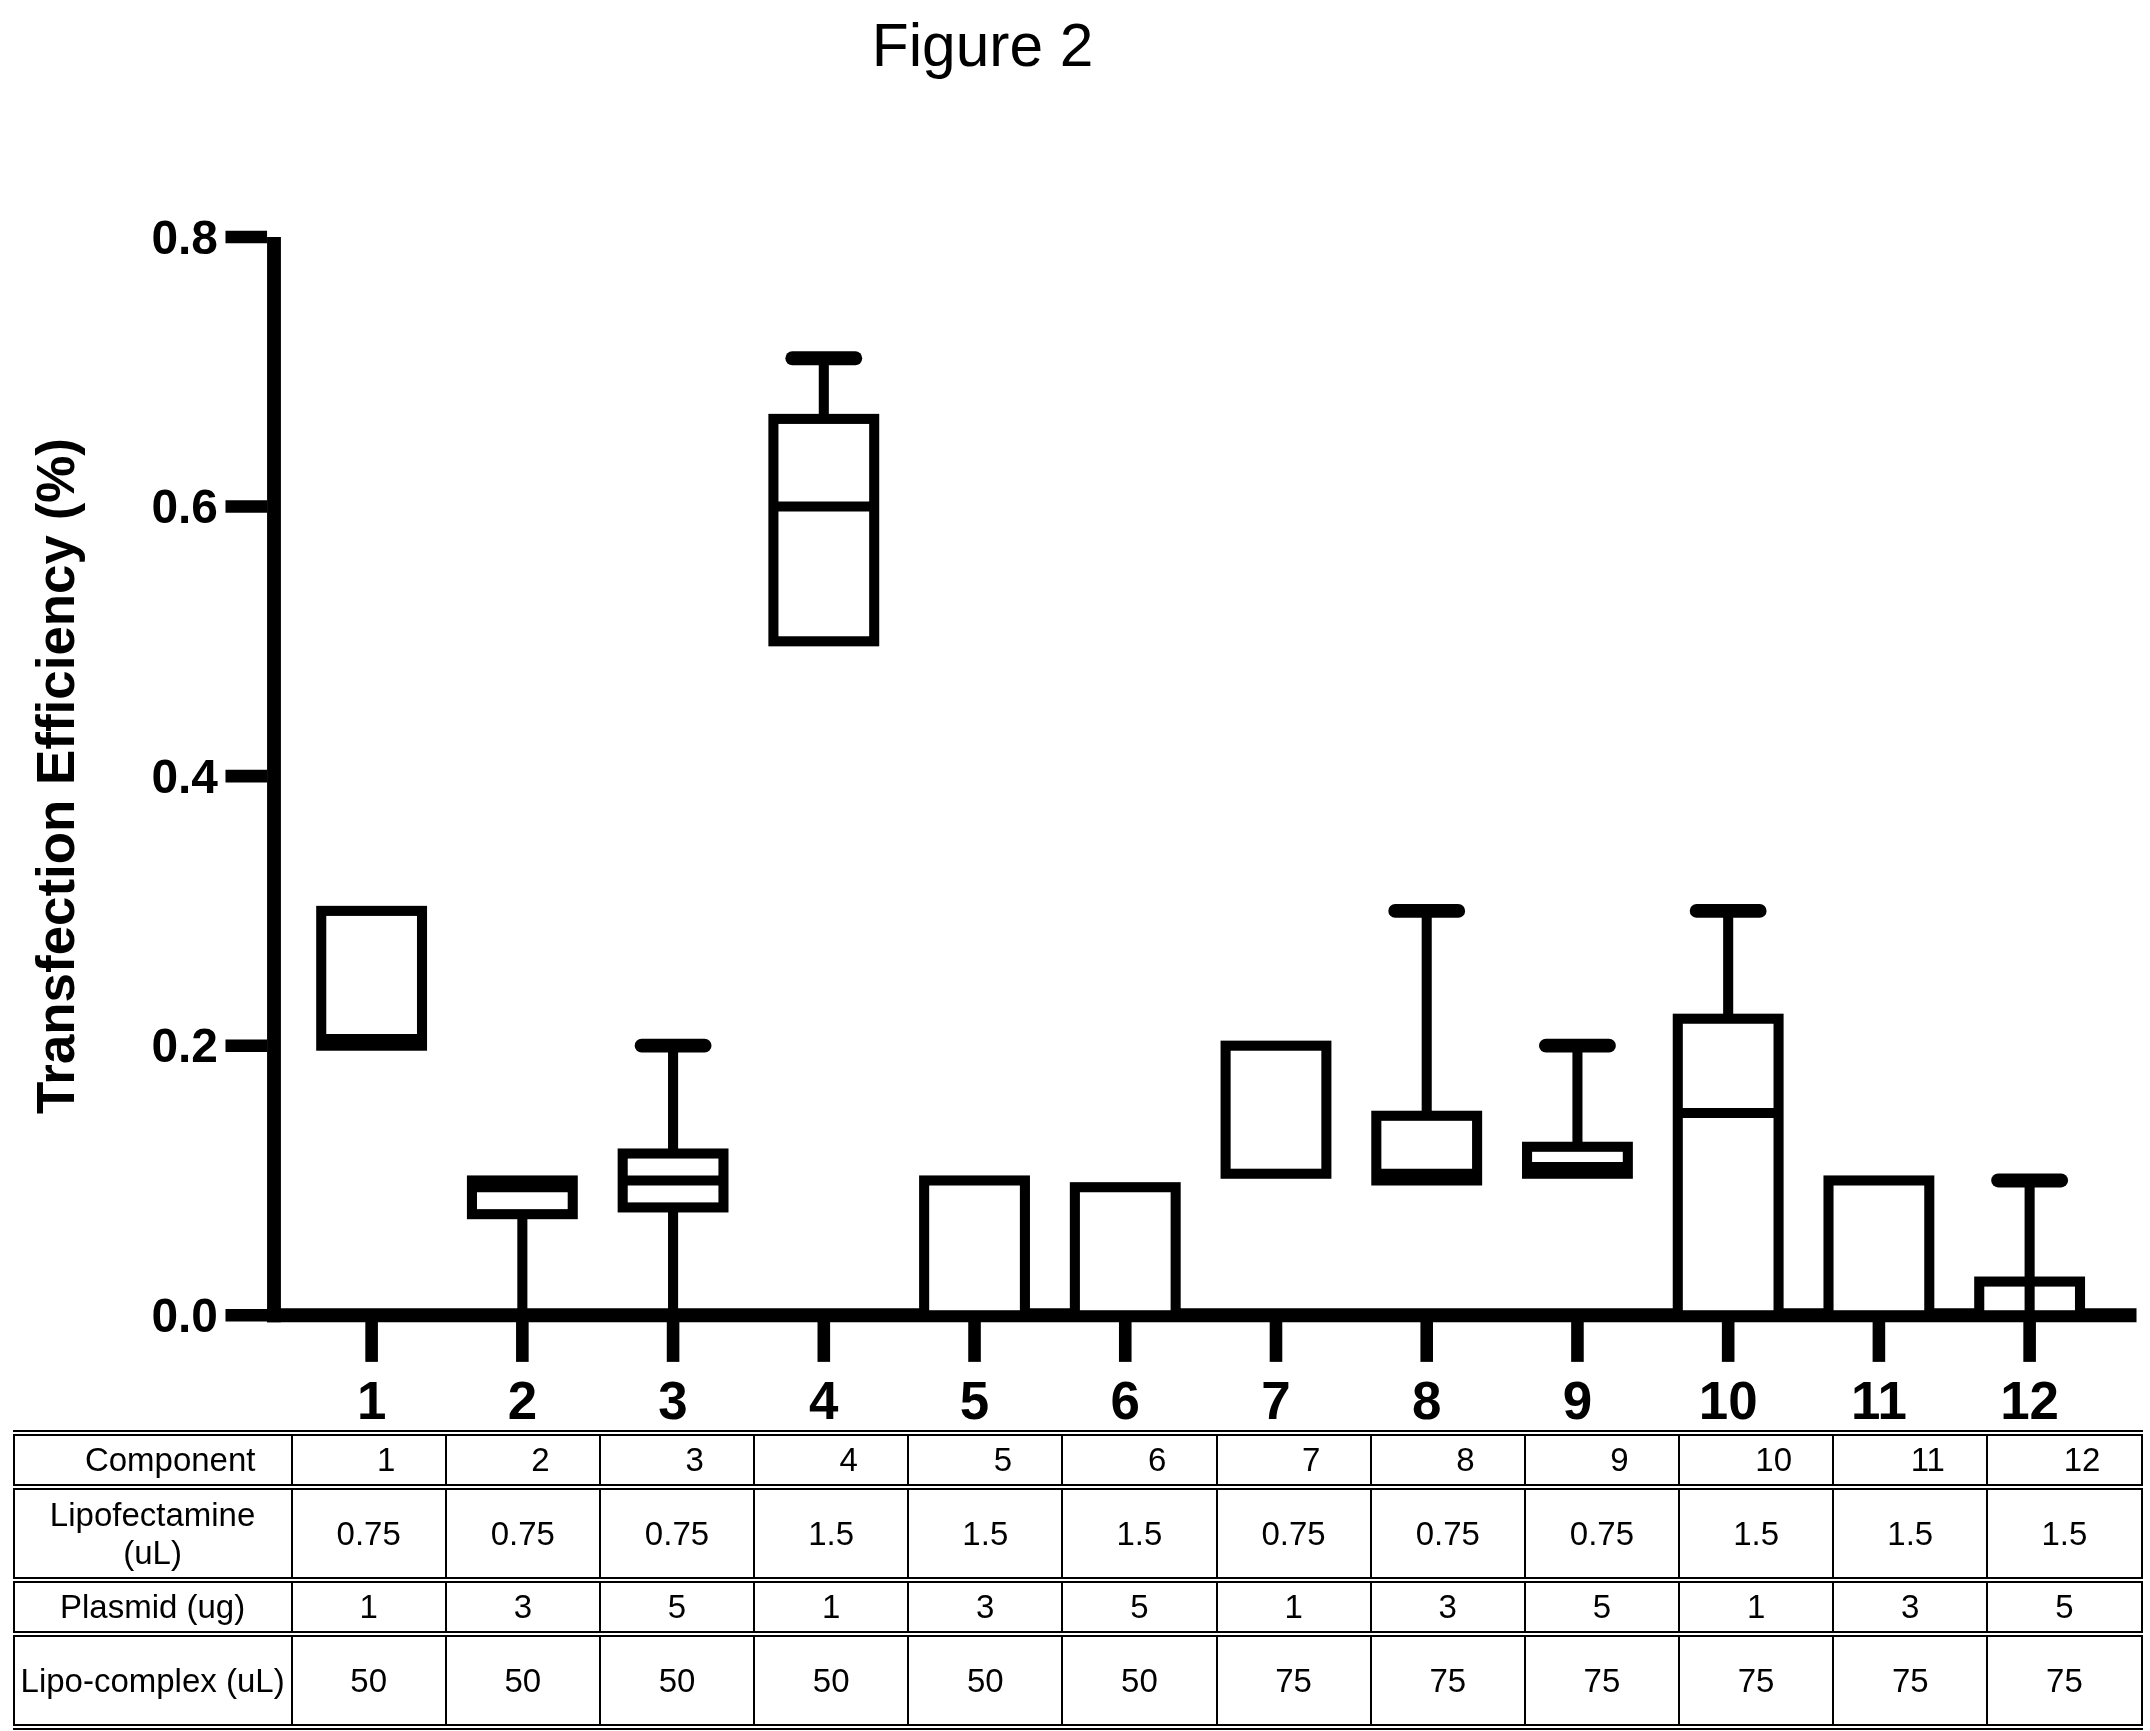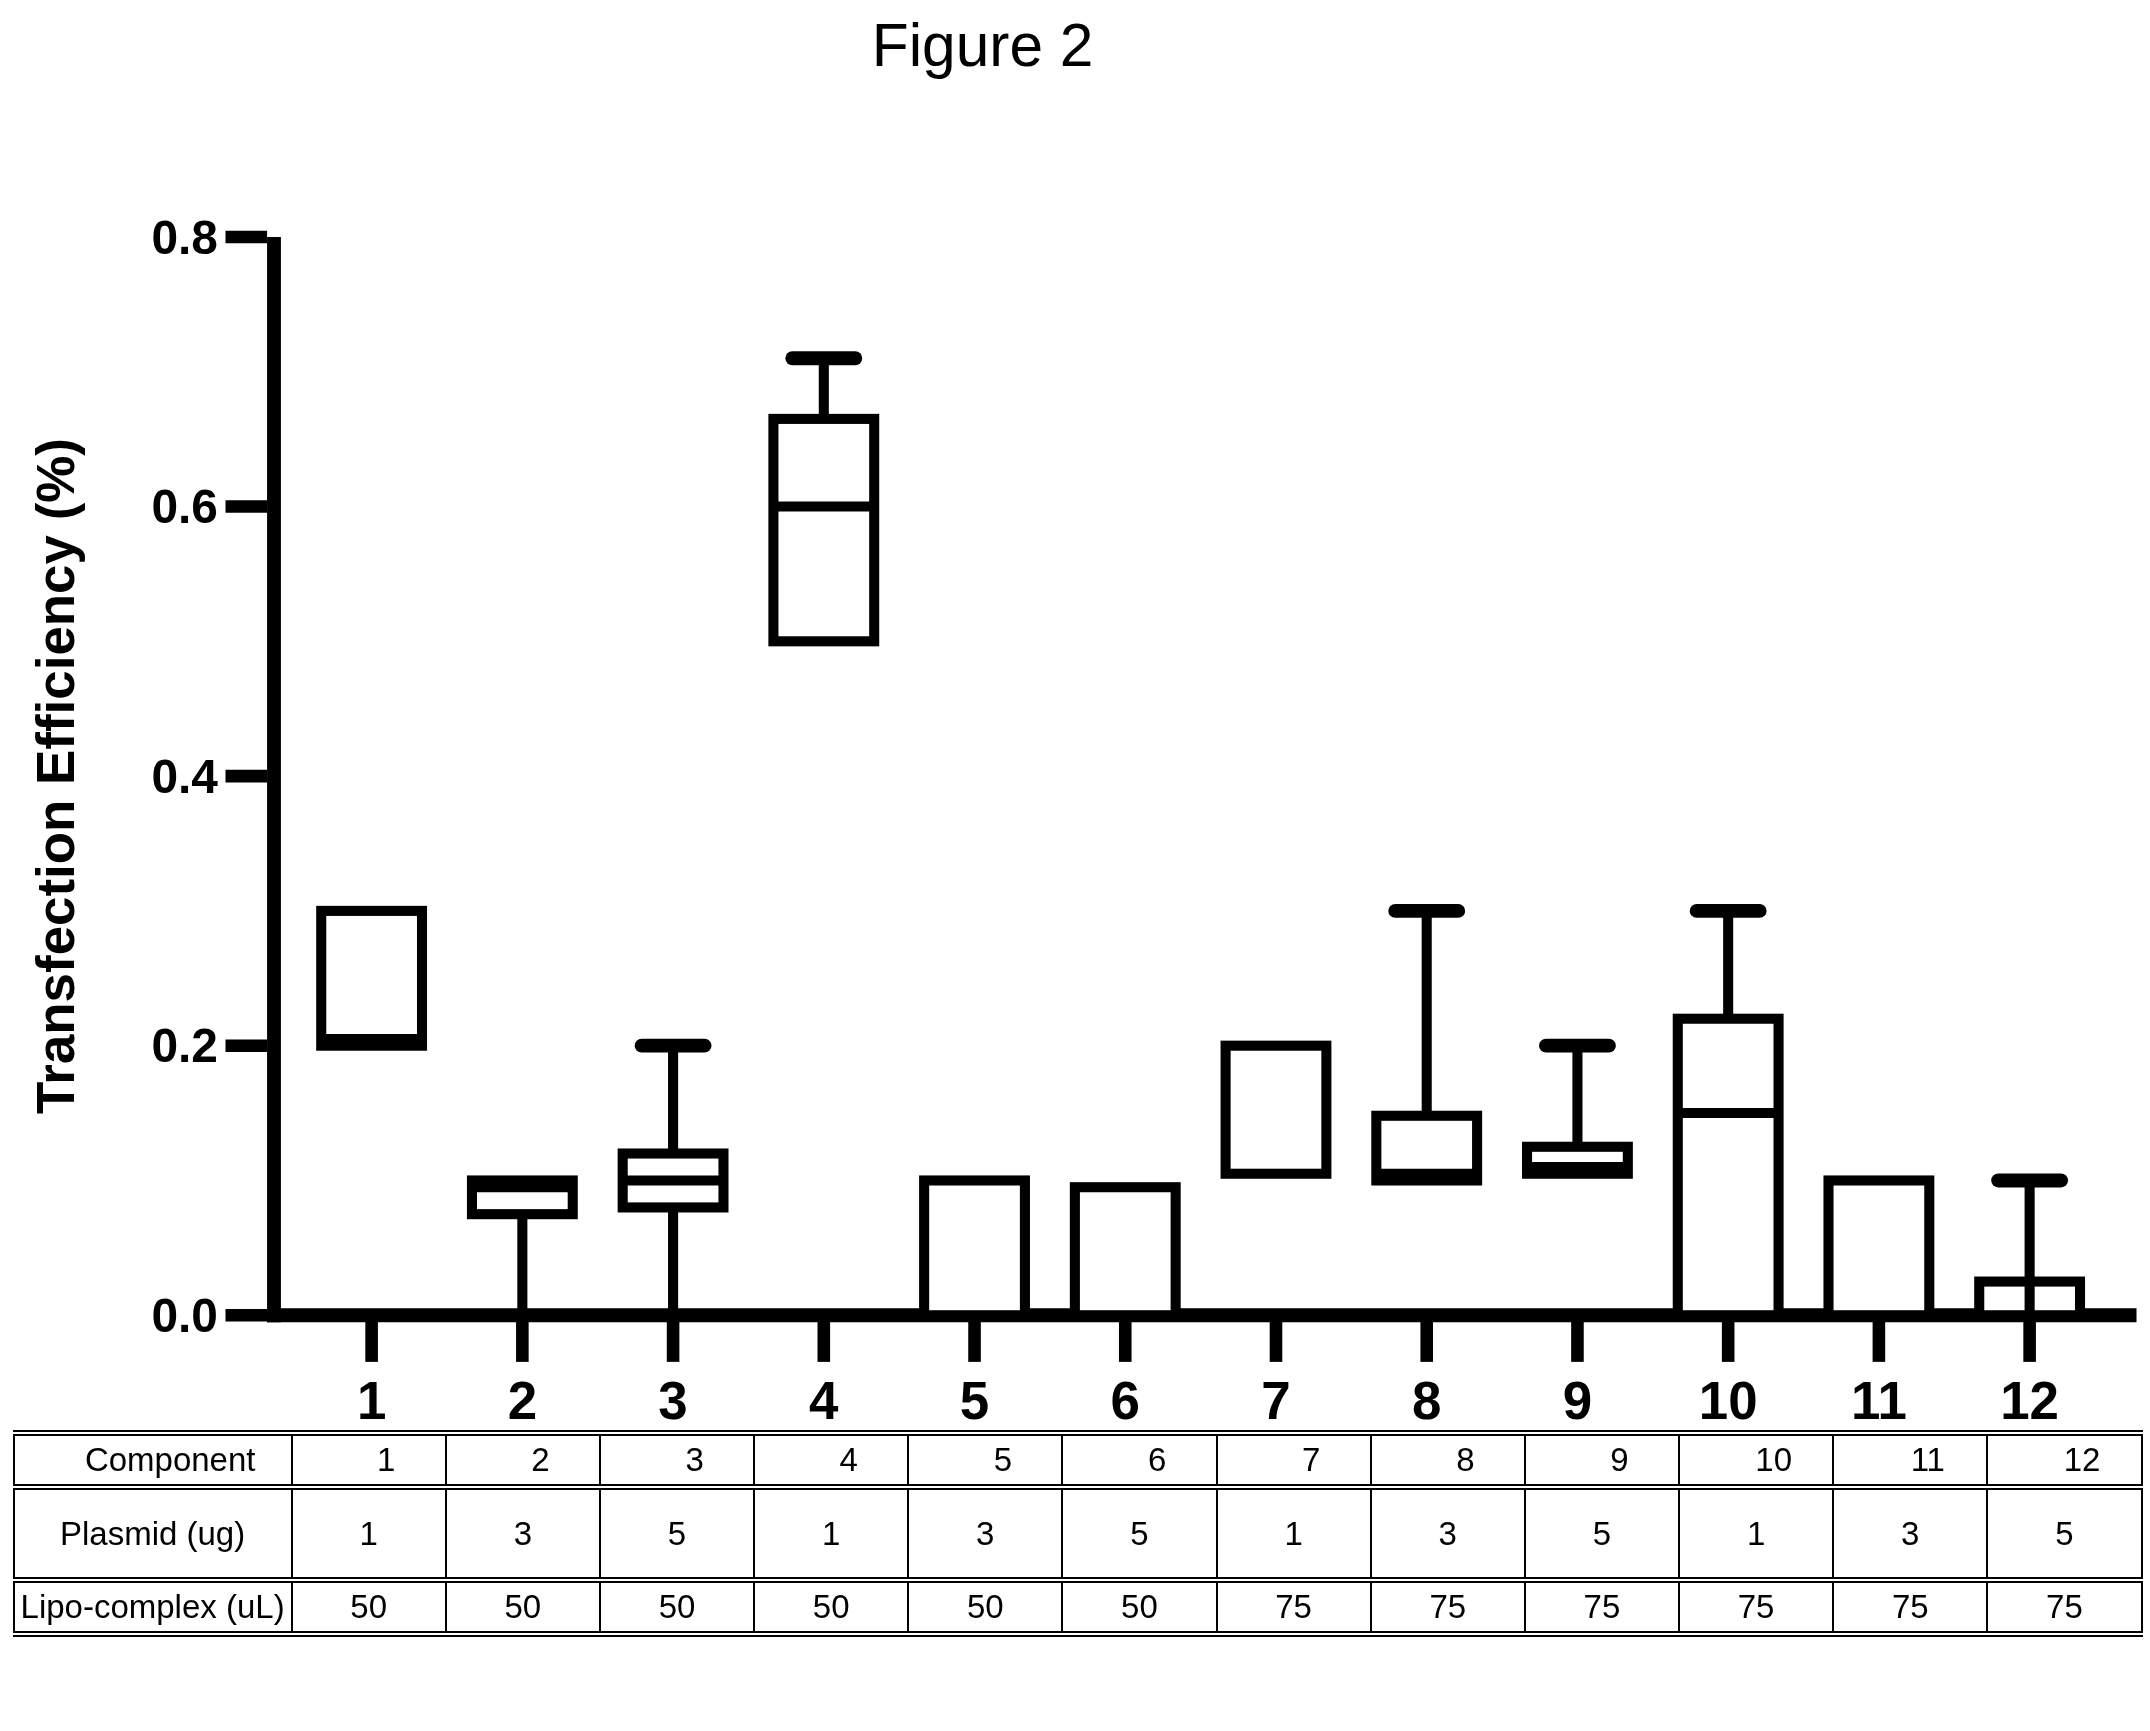--- a/index.html
+++ b/index.html
@@ -163,20 +163,35 @@
           <td>5</td>
           <td>6</td>
           <td>7</td>
           <td>8</td>
           <td>9</td>
           <td>10</td>
           <td>11</td>
           <td>12</td>
         </tr>
         <tr>
+          <td>Lipofectamine (uL)</td>
+          <td>0.75</td>
+          <td>0.75</td>
+          <td>0.75</td>
+          <td>1.5</td>
+          <td>1.5</td>
+          <td>1.5</td>
+          <td>0.75</td>
+          <td>0.75</td>
+          <td>0.75</td>
+          <td>1.5</td>
+          <td>1.5</td>
+          <td>1.5</td>
+        </tr>
+        <tr>
           <td>Plasmid (ug)</td>
           <td>1</td>
           <td>3</td>
           <td>5</td>
           <td>1</td>
           <td>3</td>
           <td>5</td>
           <td>1</td>
           <td>3</td>
           <td>5</td>

